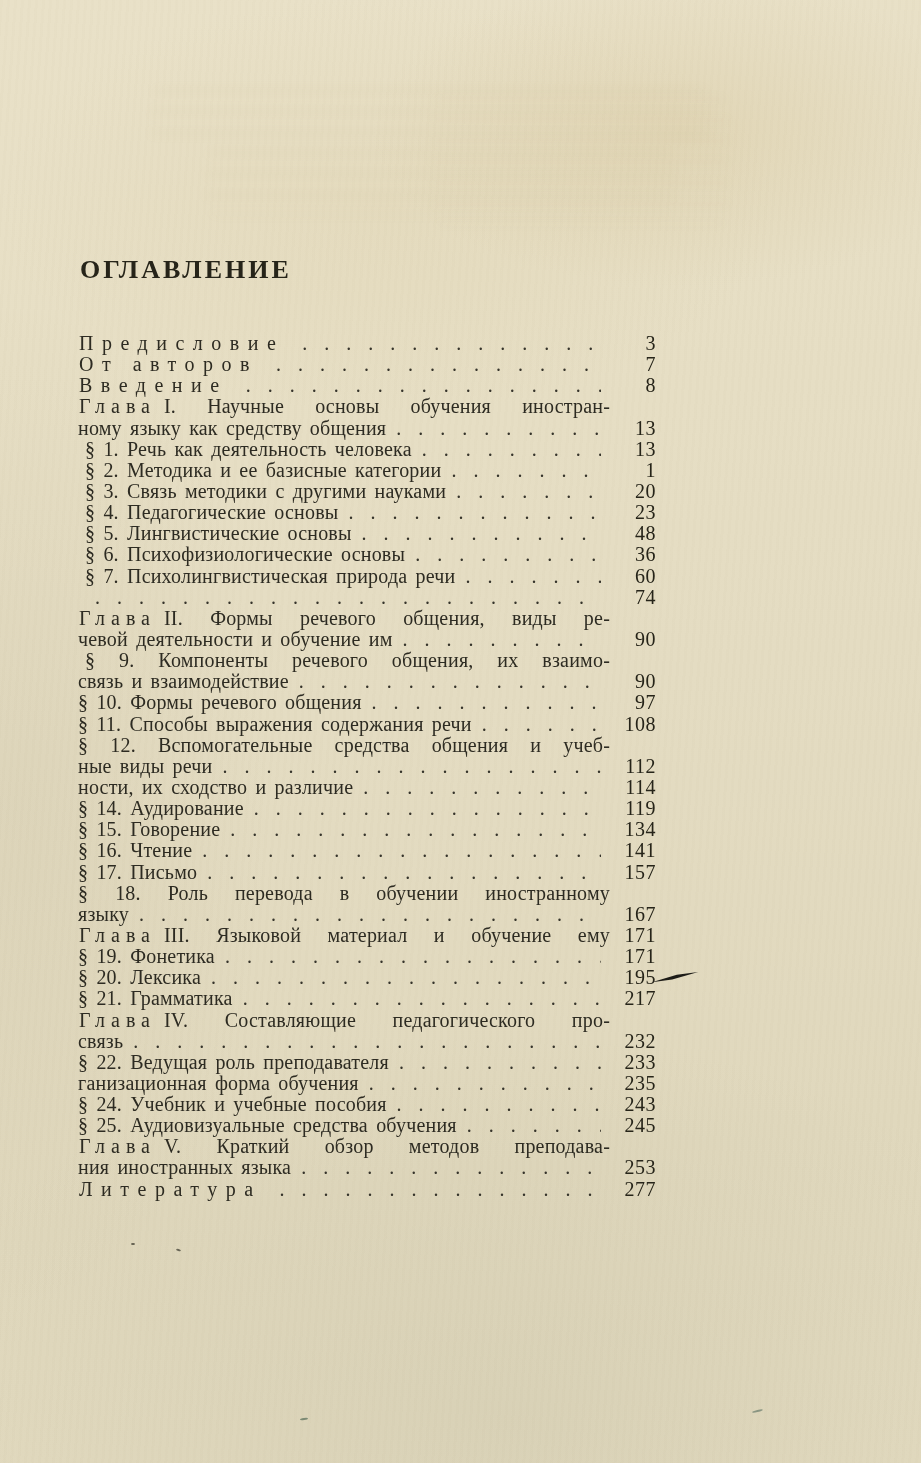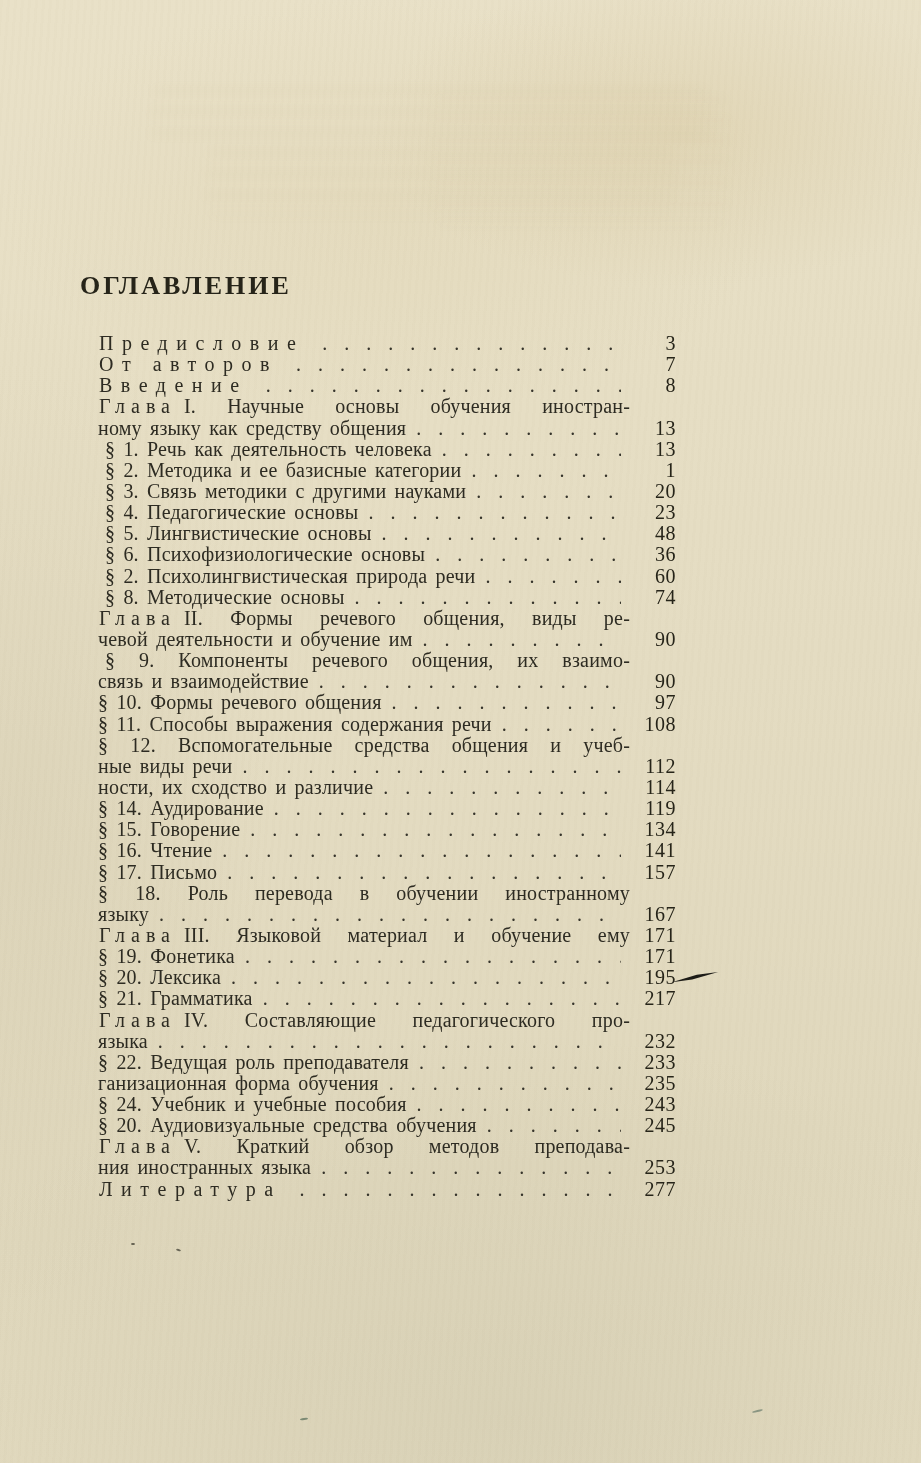--- a/index.html
+++ b/index.html
@@ -29,25 +29,25 @@
   .g2{left:205px;top:150px;width:470px;height:66px;}
   .g3{left:430px;top:96px;width:300px;height:130px;opacity:.22;}
 
   .speck{position:absolute;z-index:2;border-radius:50%;}
   .sp1{left:131px;top:1243px;width:4px;height:2px;background:#5f5c4d;}
   .sp2{left:176px;top:1249px;width:5px;height:2px;background:#6a6758;transform:rotate(20deg);}
   .sp3{left:300px;top:1418px;width:8px;height:2px;background:#7c8a74;transform:rotate(-8deg);}
   .sp4{left:752px;top:1410px;width:11px;height:2px;background:#8a9582;transform:rotate(-14deg);}
 
   .title{
-    position:absolute;z-index:3;left:80px;top:273px;margin:0;
+    position:absolute;z-index:3;left:80px;top:257px;margin:0;
     font-weight:700;font-size:26px;line-height:1;letter-spacing:3px;color:#262419;
   }
 
-  .toc{position:absolute;z-index:3;left:78px;top:332px;width:578px;font-size:20px;margin-left:20px;}
+  .toc{position:absolute;z-index:3;left:78px;top:332px;width:578px;font-size:20px;}
   .line{display:flex;align-items:baseline;height:21.15px;white-space:nowrap;}
   .line.ind1{padding-left:1px;}
   .line.ind2{padding-left:7px;}
   .txt{letter-spacing:.2px;word-spacing:3px;}
   .lead{margin-right:8px;flex:0 0 auto;}
   .lead.sp{letter-spacing:8.5px;}
   .lead.ch{letter-spacing:6px;}
   .dots{flex:1 1 0;min-width:0;overflow:hidden;white-space:nowrap;
     letter-spacing:6px;margin-left:10px;margin-right:9px;color:#36342b;}
   .pg{flex:0 0 46px;text-align:right;letter-spacing:.5px;color:#262419;}
@@ -127,27 +127,26 @@
     <span class="pg">48</span>
   </div>
       <div class="line ind2">
 
     <span class="txt">§ 6. Психофизиологические основы</span>
     <span class="dots">. . . . . . . . . . . . . . . . . . . . . . . . . . . . . . . . . . . . . . . . </span>
     <span class="pg">36</span>
   </div>
       <div class="line ind2">
 
-    <span class="txt">§ 2. Психолингвистическая природа речи</span>
+    <span class="txt">§ 7. Психолингвистическая природа речи</span>
     <span class="dots">. . . . . . . . . . . . . . . . . . . . . . . . . . . . . . . . . . . . . . . . </span>
     <span class="pg">60</span>
   </div>
       <div class="line ind2">
 
-    <span class="txt">§ 8. Методические основы</span>
     <span class="dots">. . . . . . . . . . . . . . . . . . . . . . . . . . . . . . . . . . . . . . . . </span>
     <span class="pg">74</span>
   </div>
       <div class="line just ind1">
     <span class="lead ch">Глава</span>
     <span class="txt">II. Формы речевого общения, виды ре-</span>
 
     <span class="pg"></span>
   </div>
       <div class="line">
@@ -262,21 +261,21 @@
     <span class="pg">217</span>
   </div>
       <div class="line just ind1">
     <span class="lead ch">Глава</span>
     <span class="txt">IV. Составляющие педагогического про-</span>
 
     <span class="pg"></span>
   </div>
       <div class="line">
 
-    <span class="txt">языка</span>
+    <span class="txt">связь</span>
     <span class="dots">. . . . . . . . . . . . . . . . . . . . . . . . . . . . . . . . . . . . . . . . </span>
     <span class="pg">232</span>
   </div>
       <div class="line">
 
     <span class="txt">§ 22. Ведущая роль преподавателя</span>
     <span class="dots">. . . . . . . . . . . . . . . . . . . . . . . . . . . . . . . . . . . . . . . . </span>
     <span class="pg">233</span>
   </div>
       <div class="line">
@@ -286,21 +285,21 @@
     <span class="pg">235</span>
   </div>
       <div class="line">
 
     <span class="txt">§ 24. Учебник и учебные пособия</span>
     <span class="dots">. . . . . . . . . . . . . . . . . . . . . . . . . . . . . . . . . . . . . . . . </span>
     <span class="pg">243</span>
   </div>
       <div class="line">
 
-    <span class="txt">§ 20. Аудиовизуальные средства обучения</span>
+    <span class="txt">§ 25. Аудиовизуальные средства обучения</span>
     <span class="dots">. . . . . . . . . . . . . . . . . . . . . . . . . . . . . . . . . . . . . . . . </span>
     <span class="pg">245</span>
   </div>
       <div class="line just ind1">
     <span class="lead ch">Глава</span>
     <span class="txt">V. Краткий обзор методов преподава-</span>
 
     <span class="pg"></span>
   </div>
       <div class="line">

